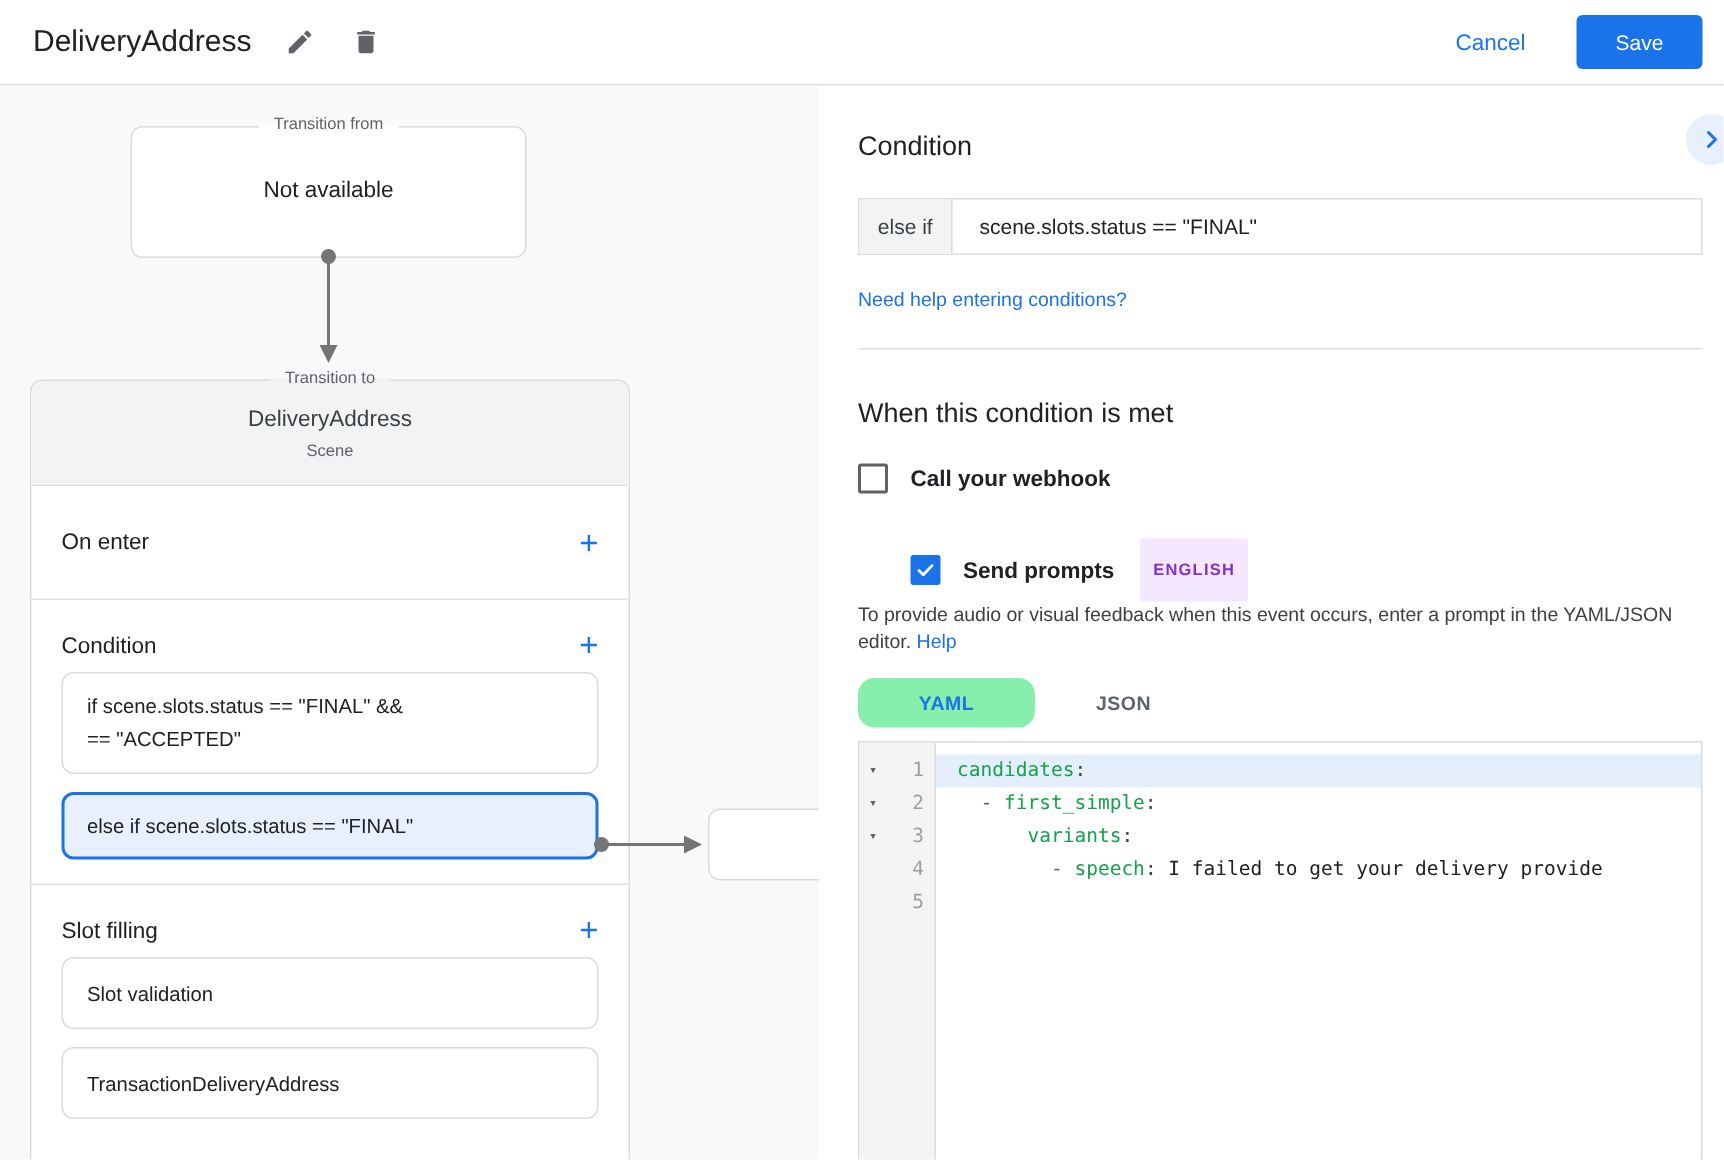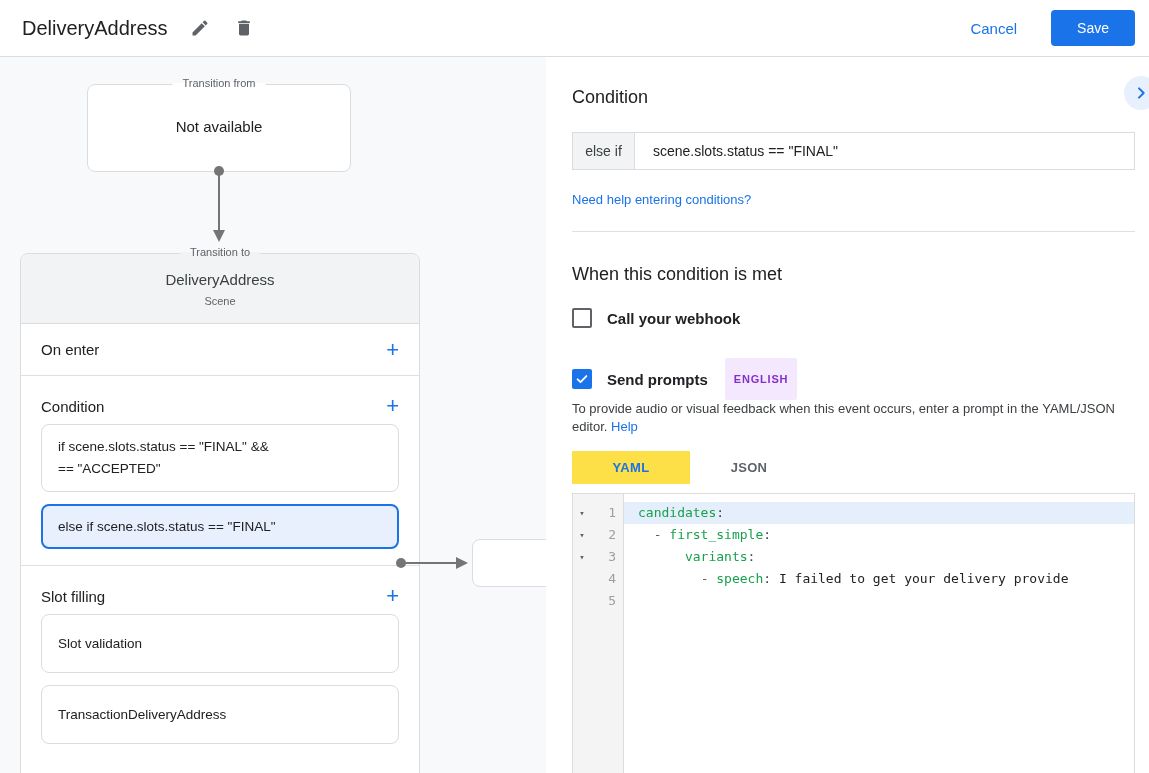--- a/index.html
+++ b/index.html
@@ -32,66 +32,66 @@
 
   .scene-card { position:absolute; left:20px; top:196px; width:400px; height:560px;
     background:#fff; border:1px solid #dadce0; border-radius:8px; }
   .scene-card > .legend-chip { background:linear-gradient(to bottom,#f8f9fa 50%,#f1f3f4 50%);text-align:center; }
   .card-header { background:#f1f3f4; border-radius:7px 7px 0 0; border-bottom:1px solid #dadce0;
     text-align:center; padding:17px 10px 16px; }
   .card-title { font-size:15px; color:#3c4043; }
   .card-subtitle { font-size:11px; color:#5f6368; margin-top:7px; }
 
   .sec-row { display:flex; align-items:center; justify-content:space-between; padding:0 18px 0 20px; }
-  .on-enter-row { height:52px; border-bottom:1px solid #e0e0e0; }
+  .on-enter-row { height:76px; border-bottom:1px solid #e0e0e0; }
   .sec-label { font-size:15px; color:#202124; }
   .plus-btn { background:none; border:none; color:#1a73e8; font-size:22px; font-weight:300;
     cursor:pointer; line-height:1; padding:0 2px; }
   .sec { padding-top:12px; }
   .sec-head { height:36px; }
   .sec-cond { border-bottom:1px solid #e0e0e0; padding-bottom:16px; }
   .cond-box { margin:0 20px; border:1px solid #dadce0; border-radius:8px; background:#fff;
     padding:11px 16px; font-size:13.5px; line-height:22px; color:#202124; }
   .cond-box-active { position:relative; margin:12px 20px 0; border:2px solid #1a73e8;
     background:#e8f0fe; border-radius:8px; padding:13px 15px; font-size:13.5px; color:#202124; }
   .slot-box { margin:0 20px 12px; border:1px solid #dadce0; border-radius:8px; background:#fff;
-    height:59px; display:flex; align-items:center; padding:0 16px; font-size:13.5px; color:#202124; }
+    height:48px; display:flex; align-items:center; padding:0 16px; font-size:13.5px; color:#202124; }
   .target-box { position:absolute; left:472px; top:482px; width:86px; height:48px;
     background:#fff; border:1px solid #dadce0; border-radius:8px; }
   .connector-svg { position:absolute; left:0; top:0; pointer-events:none; z-index:3; }
 
   
   .panel { position:absolute; left:546px; right:0; top:0; bottom:0; background:#fff;
     z-index:2; padding:0 14px 0 26px; }
   .panel-h { font-size:18px; font-weight:400; color:#202124; margin-top:30px; }
   .expand-btn { position:absolute; right:-9px; top:19px; width:34px; height:34px; border-radius:50%;
     background:#e8f0fe; border:none; cursor:pointer; display:flex; align-items:center; justify-content:center; }
   .cond-input-row { display:flex; margin-top:24px; height:38px; border:1px solid #dadce0; background:#fff; }
   .cond-op { width:62px; background:#f1f3f4; border-right:1px solid #dadce0; display:flex;
     align-items:center; justify-content:center; font-size:14px; color:#3c4043; flex:none; }
   .cond-expr { flex:1; display:flex; align-items:center; padding-left:18px; font-size:14px; color:#202124; }
   .help-link { display:inline-block; margin-top:22px; font-size:13px; color:#1a73e8; text-decoration:none; }
   .panel-divider { border:none; border-top:1px solid #e0e0e0; margin-top:23px; }
   .h2 { margin-top:32px; }
   .check-row { display:flex; align-items:center; margin-top:23px; gap:15px; }
-  .check-row.prompts { margin-top:30px; }
+  .check-row.prompts { margin-top:30px;margin-left:35px; }
   .cbx { width:20px; height:20px; border:2px solid #5f6368; border-radius:2px; background:#fff;
     flex:none; cursor:pointer; }
   .cbx.checked { background:#1a73e8; border-color:#1a73e8; display:flex; align-items:center; justify-content:center; }
   .check-label { font-size:15px; font-weight:700; color:#202124; }
   .lang-badge { background:#f3e8fd; color:#8430ce; font-size:11px; font-weight:700;
     letter-spacing:0.8px; padding:15px 9px; border-radius:2px; margin-left:2px; }
   .desc { margin-top:0; font-size:13px; line-height:18px; color:#3c4043; max-width:563px; }
   .desc a { color:#1a73e8; text-decoration:none; }
 
   .tabs { display:flex; margin-top:15px; }
   .tab { width:118px; height:33px; display:flex; align-items:center; justify-content:center;
     font-size:13px; font-weight:700; letter-spacing:0.3px; color:#5f6368; background:none;
     border:none; cursor:pointer; }
-  .tab.active { background:#fde047; color:#1a73e8; }
+  .tab.active { background:#86efac; color:#1a73e8;border-radius:11px; }
 
   
   .editor { position:relative; margin-top:9px; border:1px solid #dadce0; height:310px;
     background:#fff; overflow:hidden; font-family:"DejaVu Sans Mono", monospace; font-size:13px; }
   .editor::before { content:""; position:absolute; left:0; top:0; bottom:0; width:50px;
     background:#f4f4f4; border-right:1px solid #dcdcdc; }
   .ed-rows { position:relative; padding-top:8px; }
   .ed-row { display:flex; height:22px; line-height:22px; }
   .ed-gutter-cell { width:51px; flex:none; display:flex; align-items:center; position:relative; z-index:1; }
   .fold { width:18px; text-align:center; font-size:9px; color:#616161; cursor:pointer; }

